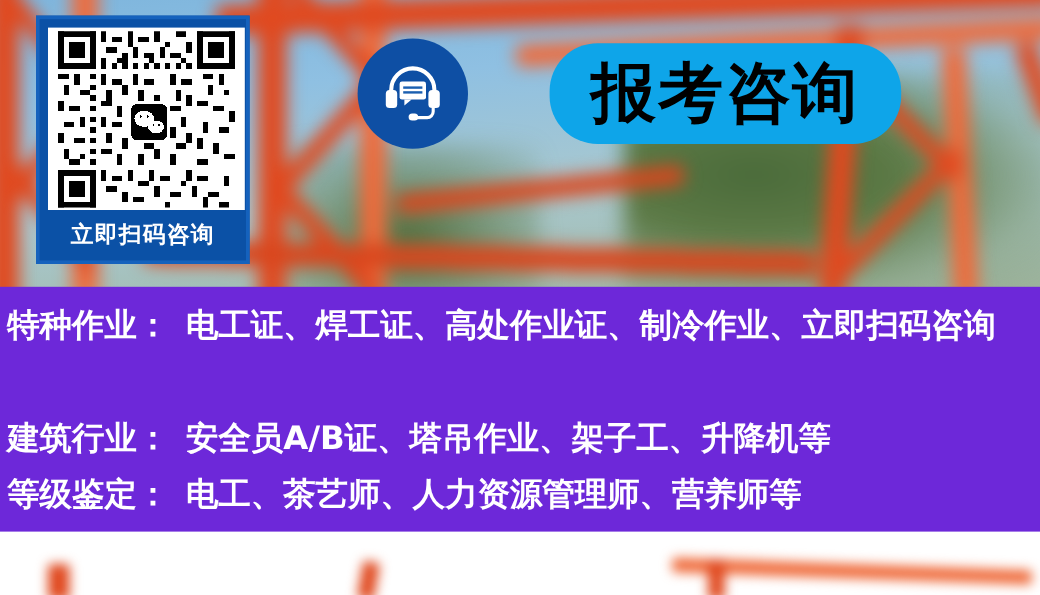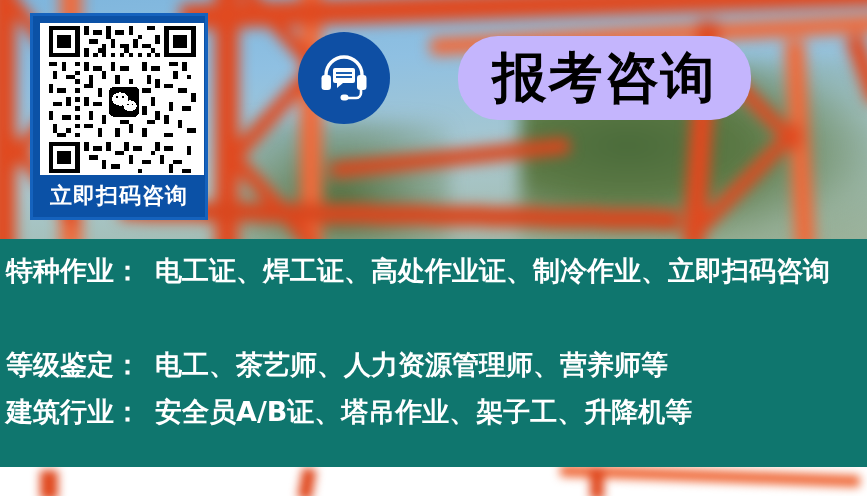--- a/index.html
+++ b/index.html
@@ -32,46 +32,46 @@
   
   .qr-card{
     position:absolute;left:30px;top:13px;width:178px;height:207px;
     background:#0b51a6;border:3px solid #1562bd;box-sizing:border-box;
     padding:7px 7px 0 7px;
   }
   .qr-box{width:164px;height:152px;background:#ffffff;position:relative;overflow:hidden;}
   .qr-img{position:absolute;left:4px;top:3px;width:156px;height:147px;}
   .qr-label{
     width:100%;height:42px;line-height:42px;text-align:center;
-    color:#ffffff;font-size:22px;font-weight:bold;letter-spacing:1px;
+    color:#ffffff;font-size:19px;font-weight:bold;letter-spacing:1px;
     font-family:"DejaVu Sans","Liberation Sans",sans-serif;
   }
 
   
   .headset-badge{
     position:absolute;left:298px;top:32px;width:92px;height:92px;border-radius:50%;
     background:#0e4fa4;display:flex;align-items:center;justify-content:center;
   }
 
   
   .pill{
-    position:absolute;background:#c4b5fd;border-radius:40px;
+    position:absolute;background:#0ea5e9;border-radius:40px;
     display:flex;align-items:center;justify-content:center;
     color:#000000;font-weight:bold;white-space:nowrap;
     font-family:"DejaVu Sans","Liberation Sans",sans-serif;
   }
   .pill-title{left:458px;top:36px;width:293px;height:84px;font-size:54px;letter-spacing:2px;}
   .pill-phone{left:274px;top:160px;width:562px;height:52px;font-size:30px;letter-spacing:1px;
               justify-content:flex-start;padding-left:26px;box-sizing:border-box;}
   .pill-phone .ph-num{margin-left:54px;letter-spacing:0px;}
 
   
   .info-panel{
-    position:absolute;left:0;top:239px;width:867px;height:228px;
-    background:#0f766e;padding:14px 0 0 0;box-sizing:border-box;
+    position:absolute;left:0;top:239px;width:867px;height:204px;
+    background:#6d28d9;padding:14px 0 0 0;box-sizing:border-box;
   }
   .info-row{
     display:flex;align-items:baseline;color:#ffffff;font-weight:bold;
     font-size:27px;padding-left:6px;height:47px;
     font-family:"DejaVu Sans","Liberation Sans",sans-serif;
     white-space:nowrap;
   }
   .info-label{letter-spacing:0px;}
   .info-value{margin-left:14px;letter-spacing:0px;}
 </style>
@@ -301,22 +301,22 @@
 
 
   <div class="info-panel">
     <div class="info-row">
       <span class="info-label">特种作业：</span>
       <span class="info-value">电工证、焊工证、高处作业证、制冷作业、立即扫码咨询</span>
     </div>
     <div class="info-row">
     </div>
     <div class="info-row">
+      <span class="info-label">建筑行业：</span>
+      <span class="info-value">安全员A/B证、塔吊作业、架子工、升降机等</span>
+    </div>
+    <div class="info-row">
       <span class="info-label">等级鉴定：</span>
       <span class="info-value">电工、茶艺师、人力资源管理师、营养师等</span>
     </div>
-    <div class="info-row">
-      <span class="info-label">建筑行业：</span>
-      <span class="info-value">安全员A/B证、塔吊作业、架子工、升降机等</span>
-    </div>
   </div>
 
 </div>
 
 </body></html>

